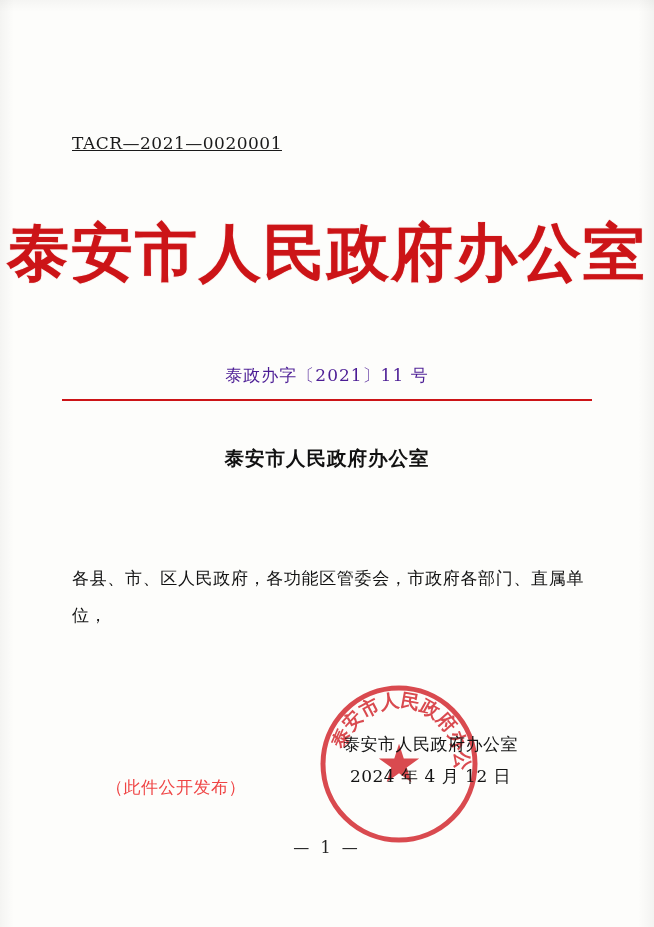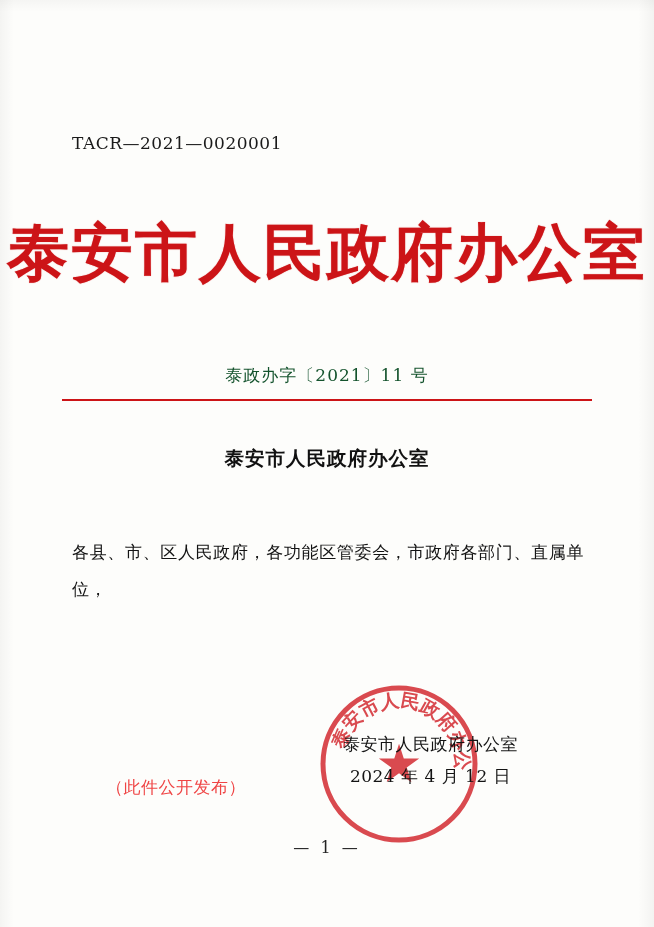--- a/index.html
+++ b/index.html
@@ -30,20 +30,21 @@
   }
   .doc-number {
     position: absolute;
     left: 72px;
     top: 133px;
     font-size: 17px;
     letter-spacing: 0.5px;
     color: #1a1a1a;
     font-family: "DejaVu Serif", "Liberation Serif", serif;
     white-space: nowrap;
+    text-decoration: underline;
   }
   .masthead {
     position: absolute;
     left: 0;
     right: 0;
     top: 222px;
     text-align: center;
     color: #cc1417;
     font-size: 62px;
     line-height: 1;
@@ -52,21 +53,21 @@
     font-family: "DejaVu Serif", "Liberation Serif", serif;
     text-shadow: 0 0 1px rgba(204,20,23,0.6);
   }
   .issue-line {
     position: absolute;
     left: 0;
     right: 0;
     top: 364px;
     text-align: center;
     font-size: 17px;
-    color: #14532d;
+    color: #4c1d95;
     letter-spacing: 1px;
   }
   .red-rule {
     position: absolute;
     left: 62px;
     width: 530px;
     top: 399px;
     height: 2px;
     background: #cc1417;
   }
@@ -79,21 +80,21 @@
     font-size: 19.5px;
     font-weight: bold;
     line-height: 32px;
     color: #111;
     letter-spacing: 1px;
   }
   .body-text {
     position: absolute;
     left: 72px;
     width: 512px;
-    top: 534px;
+    top: 560px;
     font-size: 17px;
     line-height: 37px;
     color: #141414;
     text-align: justify;
     letter-spacing: 0.6px;
   }
   .body-text p {
     margin: 0;
   }
   .body-text p.indent {

